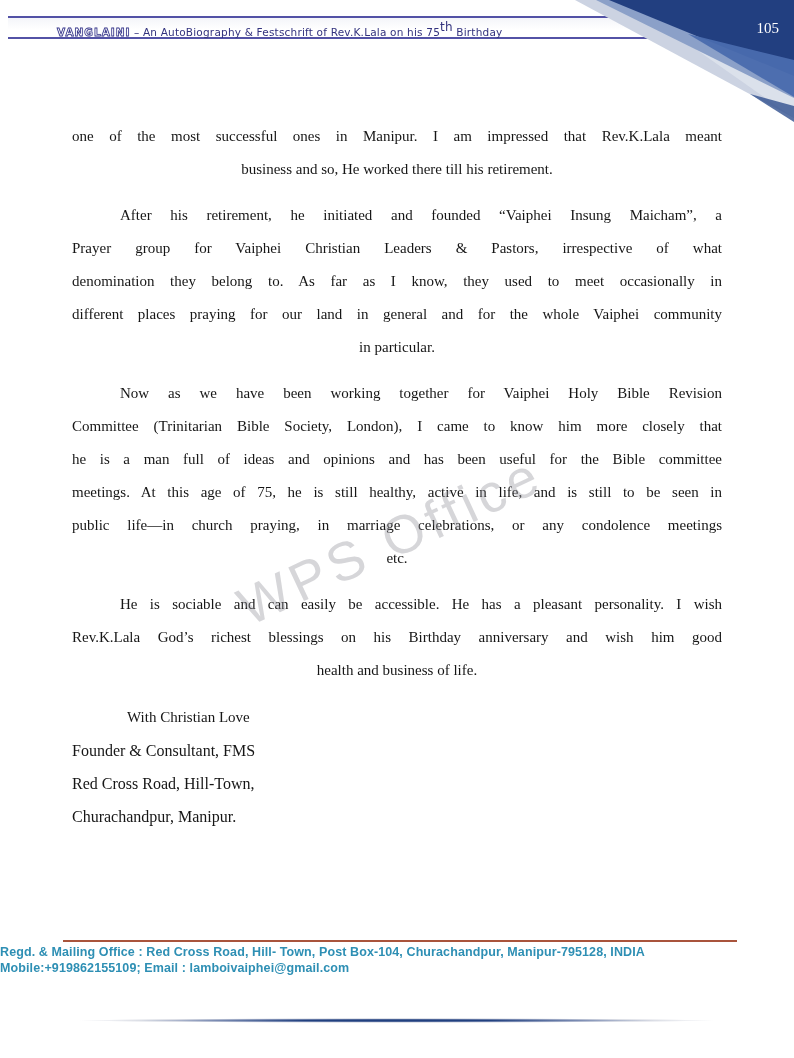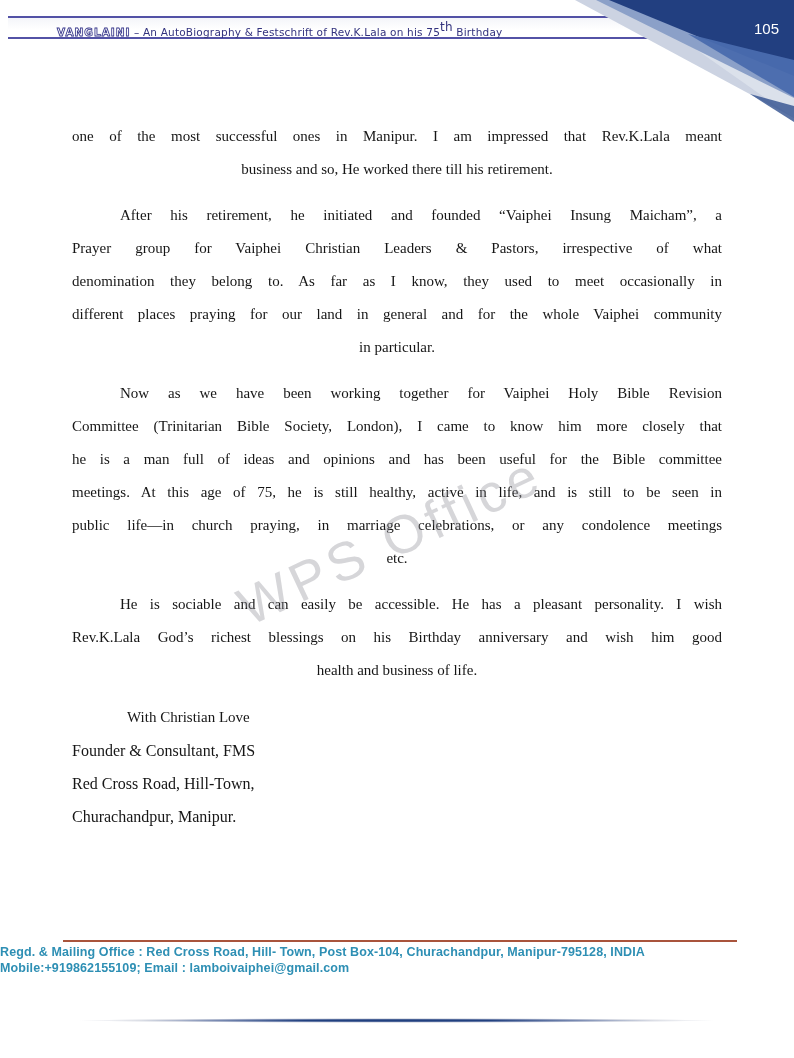--- a/index.html
+++ b/index.html
@@ -19,21 +19,21 @@
     letter-spacing:.2px;white-space:nowrap;
   }
   .book-title{
     font-weight:bold;letter-spacing:1px;color:#ffffff;
     -webkit-text-stroke:.8px #3c3c8e;text-shadow:0 0 1px #3c3c8e;
   }
   .header-text sup{font-size:12px;}
   .corner{position:absolute;top:0;right:0;z-index:2;display:block;}
   .page-number{
     position:absolute;top:20px;right:15px;z-index:3;
-    font-family:Liberation Sans, sans-serif;font-size:15px;color:#ffffff;
+    font-family:Liberation Serif, serif;font-size:15px;color:#ffffff;
   }
   
   .watermark{
     position:absolute;left:390px;top:540px;z-index:5;
     transform:translate(-50%,-50%) rotate(-25deg);
     font-family:"Liberation Sans",sans-serif;font-size:54px;letter-spacing:5px;
     color:rgba(148,148,155,0.38);white-space:nowrap;pointer-events:none;
   }
   
   .bodytext{position:absolute;left:72px;top:120px;width:650px;z-index:4;

